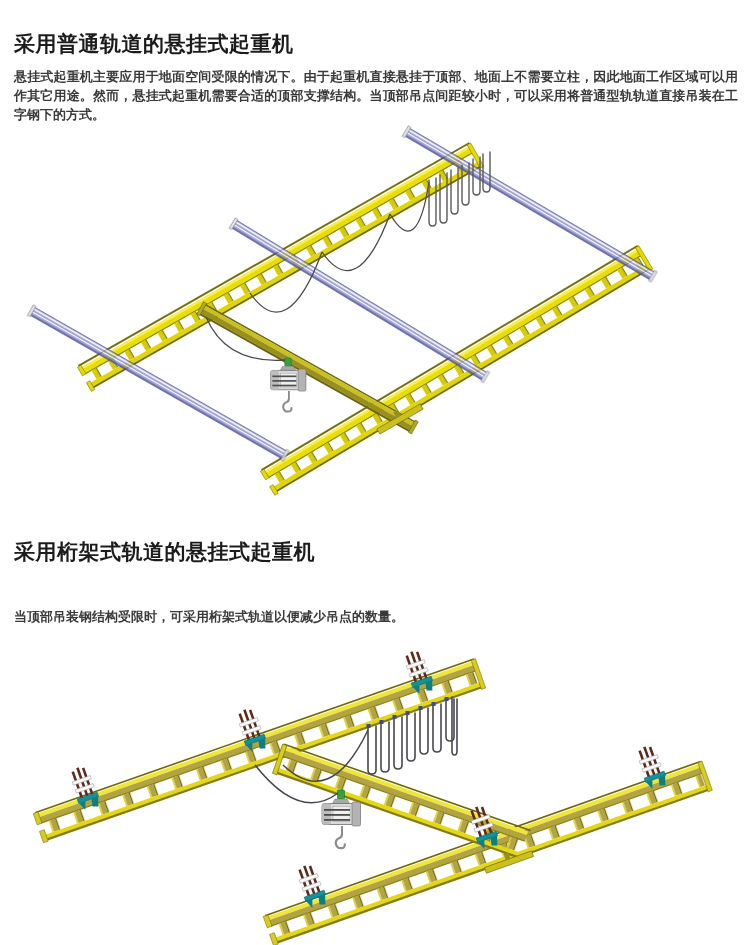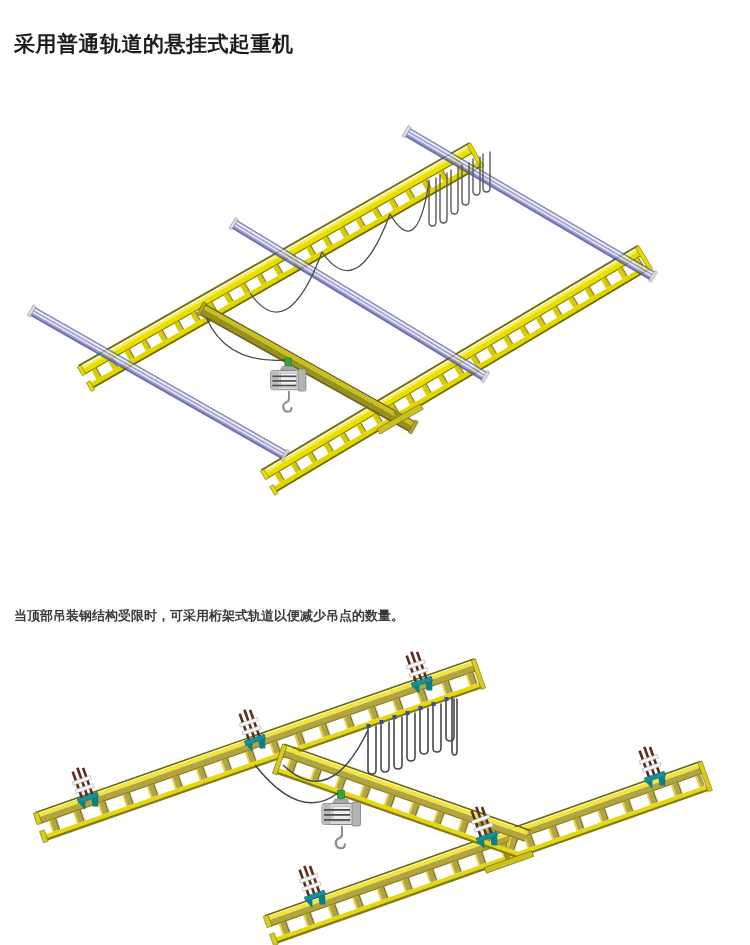--- a/index.html
+++ b/index.html
@@ -1,17 +1,17 @@
 <!DOCTYPE html>
 <html><head>
 <meta charset="utf-8">
 <style>
   html,body{margin:0;padding:0;background:#fff;}
   #page{position:relative;width:750px;height:945px;background:#fff;overflow:hidden;
-        font-family:Liberation Mono, monospace;color:#3d3d3d;}
+        font-family:Liberation Serif, serif;color:#3d3d3d;}
   .heading{position:absolute;left:14px;font-size:21px;font-weight:bold;color:#1c1c1c;
            letter-spacing:.5px;white-space:nowrap;}
   .bodytext{position:absolute;left:14px;width:724px;font-size:13px;font-weight:600;
             line-height:19px;color:#3a3a3a;text-align:justify;}
   #h1{top:16px;} #p1{top:54px;}
   #h2{top:521px;} #p2{top:594px;}
   .illus{position:absolute;left:0;}
   #illus1{top:118px;} #illus2{top:615px;}
 </style>
 </head>
@@ -54,20 +54,21 @@
         <polygon points="3,2 10,2 7,11.5 1.5,9.5" fill="#0d7e86"></polygon>
       </g>
       <g id="stub-sym">
         <rect x="-25" y="-3" width="50" height="6" fill="#cac01e" stroke="#6b660f" stroke-width="0.6"></rect>
         <rect x="-2.5" y="-9" width="5" height="6.5" fill="#97901a"></rect>
       </g>
     </defs>
   </svg>
 
   <h1 id="h1" class="heading">采用普通轨道的悬挂式起重机</h1>
+  <p id="p1" class="bodytext">悬挂式起重机主要应用于地面空间受限的情况下。由于起重机直接悬挂于顶部、地面上不需要立柱，因此地面工作区域可以用作其它用途。然而，悬挂式起重机需要合适的顶部支撑结构。当顶部吊点间距较小时，可以采用将普通型轨轨道直接吊装在工字钢下的方式。</p>
 
   <svg id="illus1" class="illus" width="750" height="400" viewBox="0 0 750 400">
 
     <g transform="translate(82,250) rotate(-29.7)">
       <rect x="-2" y="-4.5" width="450" height="2" fill="#76700a"></rect>
       <rect x="0" y="-1" width="446" height="8" fill="#eadd00"></rect>
       <rect x="0" y="-1" width="446" height="2.5" fill="#f6ee55"></rect>
       <rect x="0" y="6" width="446" height="1.2" fill="#8a8300"></rect>
       <rect x="2" y="7" width="442" height="10" fill="url(#rung1)"></rect>
       <rect x="0" y="17" width="446" height="6" fill="#e2d600"></rect>
@@ -145,20 +146,21 @@
     <g fill="none" stroke="#5a5a5a" stroke-width="1.4" stroke-linecap="round">
       <path d="M429,62 L429,104 Q429,108 432.5,108 Q436,108 436,104 L436,60"></path>
       <path d="M440,57 L440,101 Q440,105 443.5,105 Q447,105 447,101 L447,55"></path>
       <path d="M451,52 L451,92 Q451,96 454.5,96 Q458,96 458,92 L458,50"></path>
       <path d="M462,47 L462,83 Q462,87 465.5,87 Q469,87 469,83 L469,45"></path>
       <path d="M473,41 L473,73 Q473,77 476.5,77 Q480,77 480,73 L480,39"></path>
       <path d="M483,36 L483,70 Q483,74 486.5,74 Q490,74 490,70 L490,34"></path>
     </g>
   </svg>
 
+  <h2 id="h2" class="heading">采用桁架式轨道的悬挂式起重机</h2>
   <p id="p2" class="bodytext">当顶部吊装钢结构受限时，可采用桁架式轨道以便减少吊点的数量。</p>
 
   <svg id="illus2" class="illus" width="750" height="330" viewBox="0 0 750 330">
 
     <g transform="translate(38,200) rotate(-19.3)">
       <rect x="-2" y="-4" width="465" height="1.6" fill="#6e6a00"></rect>
       <rect x="0" y="-1.5" width="461" height="4" fill="#f0e63a"></rect>
       <rect x="0" y="2.5" width="461" height="6" fill="#b3a443"></rect>
       <rect x="0" y="8" width="461" height="1.2" fill="#8a7f10"></rect>
       <rect x="2" y="9" width="457" height="12" fill="url(#rung2)"></rect>

